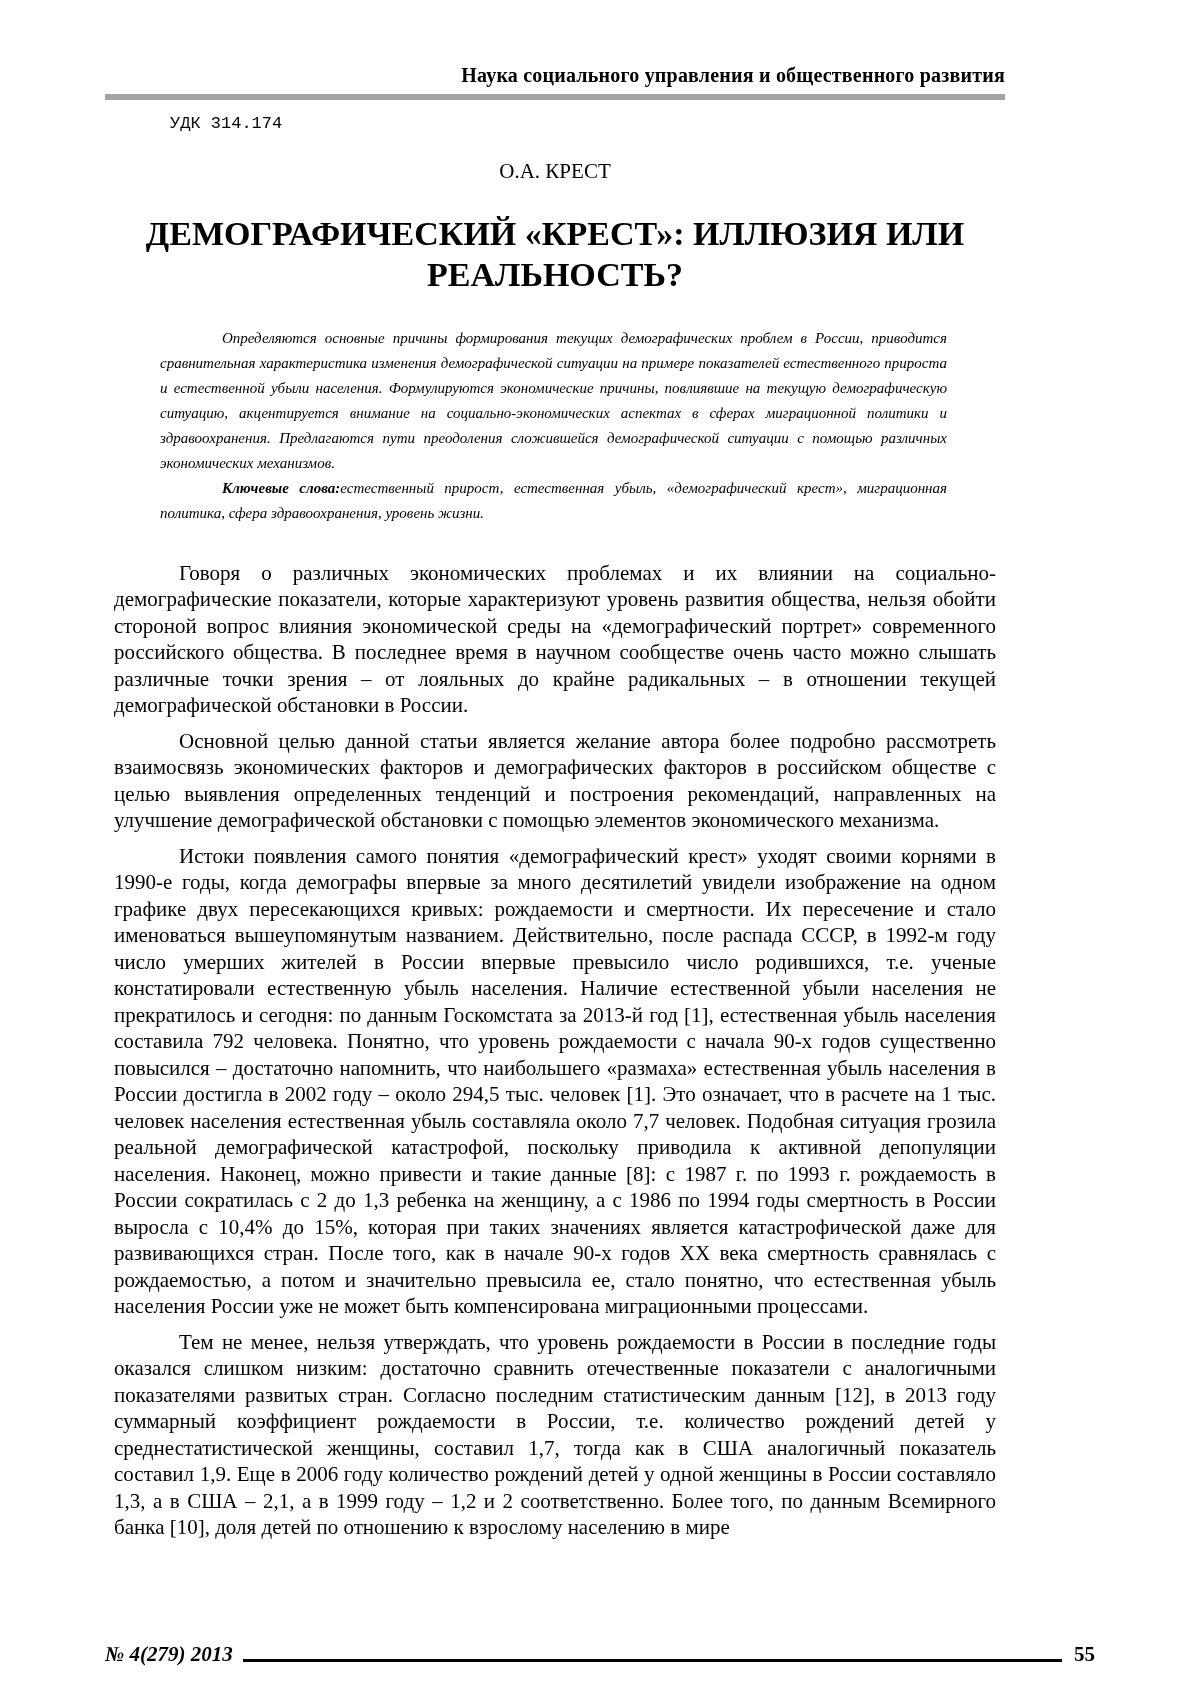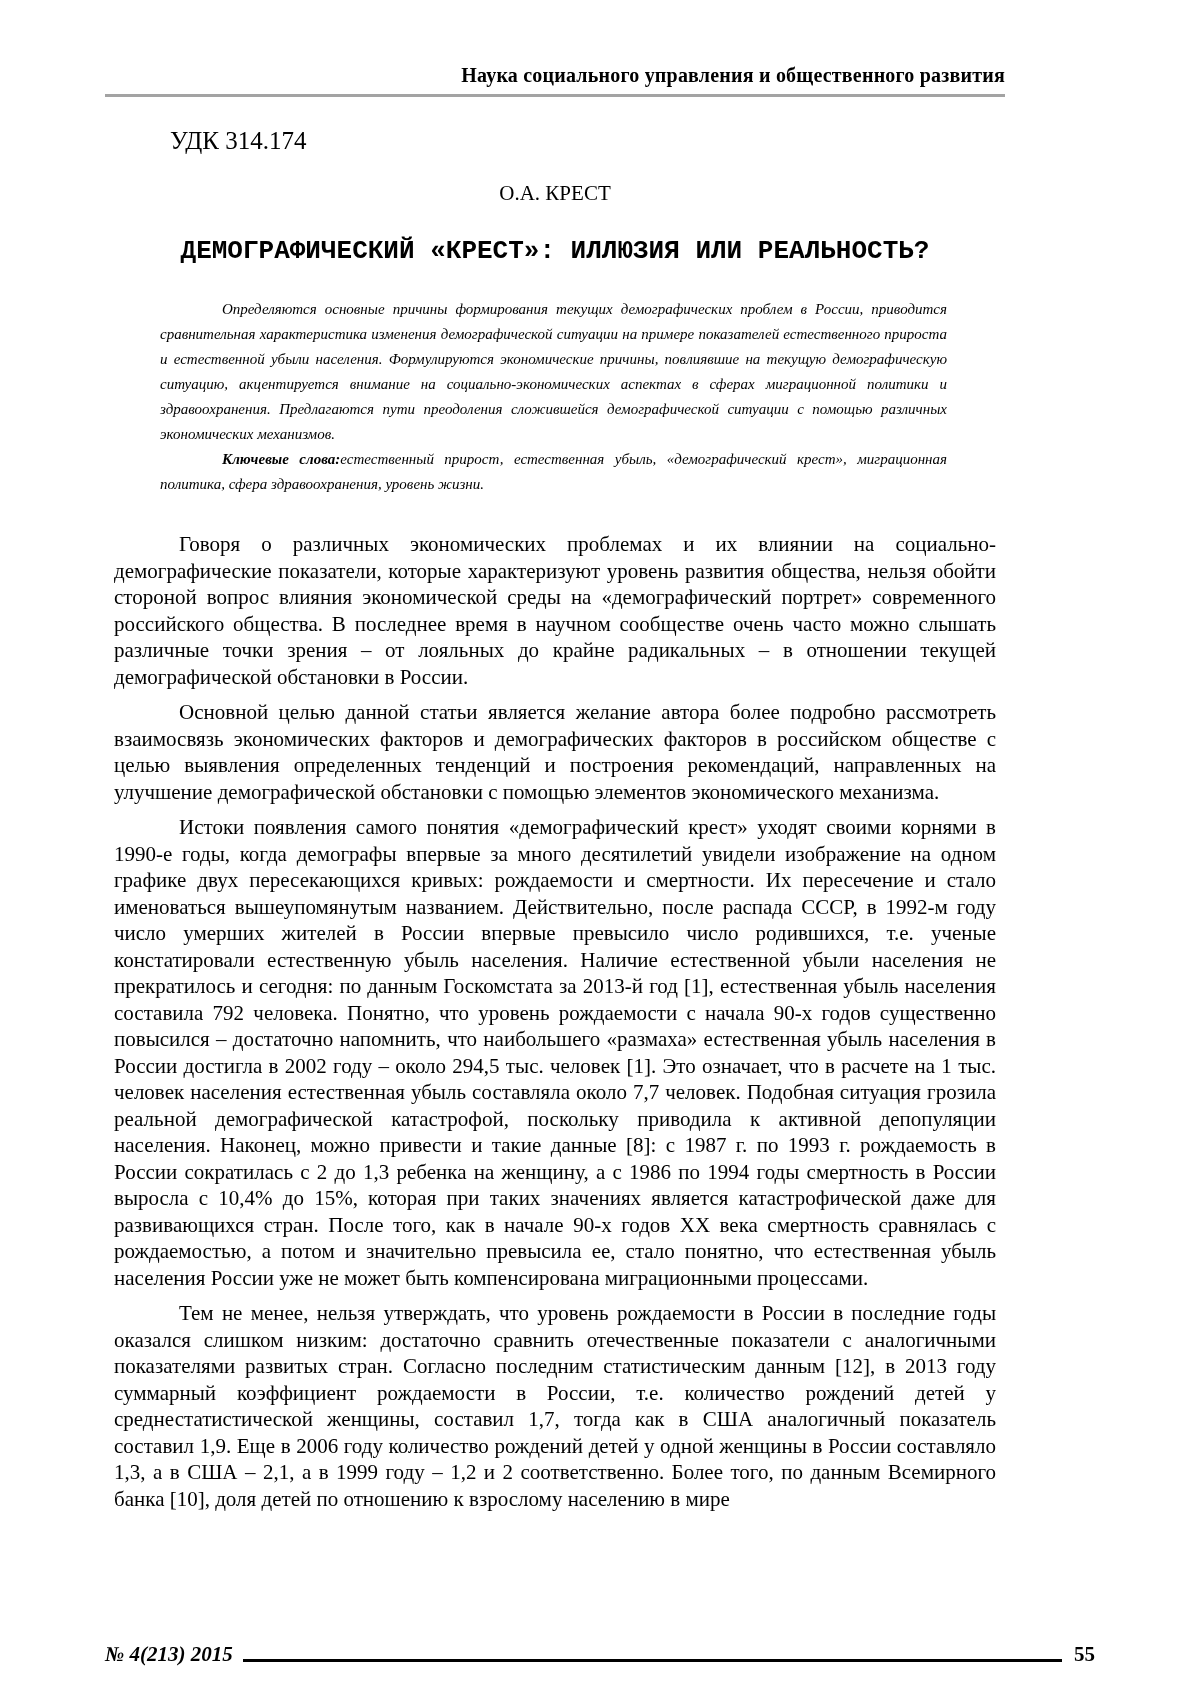--- a/index.html
+++ b/index.html
@@ -17,40 +17,40 @@
     color: #000000;
     padding: 64px 195px 0 105px;
     box-sizing: border-box;
     overflow: hidden;
   }
   .running-head {
     text-align: right;
     font-weight: bold;
     font-size: 20px;
     padding-bottom: 7px;
-    border-bottom: 3px solid #a3a3a3;
+    border-bottom: 6px solid #a3a3a3;
     letter-spacing: 0.2px;
   }
   .udc {
-    margin-top: 30px;
+    margin-top: 14px;
     padding-left: 65px;
-    font-size: 25px;
+    font-size: 17px;
+    font-family: Liberation Mono, monospace;
   }
   .author {
     margin-top: 26px;
     text-align: center;
     font-size: 21px;
   }
   .title {
     margin: 30px 0 0 0;
     text-align: center;
-    font-size: 26px;
+    font-size: 34px;
     font-weight: bold;
     line-height: 1.2;
-    font-family: Liberation Mono, monospace;
   }
   .abstract {
     margin-top: 30px;
     padding: 0 58px 0 55px;
     font-style: italic;
     font-size: 15px;
     line-height: 25px;
     text-align: justify;
   }
   .abstract p {
@@ -119,18 +119,18 @@
   </section>
 
   <main class="body-text">
     <p>Говоря о различных экономических проблемах и их влиянии на социально-демографические показатели, которые характеризуют уровень развития общества, нельзя обойти стороной вопрос влияния экономической среды на «демографический портрет» современного российского общества. В последнее время в научном сообществе очень часто можно слышать различные точки зрения – от лояльных до крайне радикальных – в отношении текущей демографической обстановки в России.</p>
     <p>Основной целью данной статьи является желание автора более подробно рассмотреть взаимосвязь экономических факторов и демографических факторов в российском обществе с целью выявления определенных тенденций и построения рекомендаций, направленных на улучшение демографической обстановки с помощью элементов экономического механизма.</p>
     <p>Истоки появления самого понятия «демографический крест» уходят своими корнями в 1990-е годы, когда демографы впервые за много десятилетий увидели изображение на одном графике двух пересекающихся кривых: рождаемости и смертности. Их пересечение и стало именоваться вышеупомянутым названием. Действительно, после распада СССР, в 1992-м году число умерших жителей в России впервые превысило число родившихся, т.е. ученые констатировали естественную убыль населения. Наличие естественной убыли населения не прекратилось и сегодня: по данным Госкомстата за 2013-й год [1], естественная убыль населения составила 792 человека. Понятно, что уровень рождаемости с начала 90-х годов существенно повысился – достаточно напомнить, что наибольшего «размаха» естественная убыль населения в России достигла в 2002 году – около 294,5 тыс. человек [1]. Это означает, что в расчете на 1 тыс. человек населения естественная убыль составляла около 7,7 человек. Подобная ситуация грозила реальной демографической катастрофой, поскольку приводила к активной депопуляции населения. Наконец, можно привести и такие данные [8]: с 1987 г. по 1993 г. рождаемость в России сократилась с 2 до 1,3 ребенка на женщину, а с 1986 по 1994 годы смертность в России выросла с 10,4% до 15%, которая при таких значениях является катастрофической даже для развивающихся стран. После того, как в начале 90-х годов XX века смертность сравнялась с рождаемостью, а потом и значительно превысила ее, стало понятно, что естественная убыль населения России уже не может быть компенсирована миграционными процессами.</p>
     <p>Тем не менее, нельзя утверждать, что уровень рождаемости в России в последние годы оказался слишком низким: достаточно сравнить отечественные показатели с аналогичными показателями развитых стран. Согласно последним статистическим данным [12], в 2013 году суммарный коэффициент рождаемости в России, т.е. количество рождений детей у среднестатистической женщины, составил 1,7, тогда как в США аналогичный показатель составил 1,9. Еще в 2006 году количество рождений детей у одной женщины в России составляло 1,3, а в США – 2,1, а в 1999 году – 1,2 и 2 соответственно. Более того, по данным Всемирного банка [10], доля детей по отношению к взрослому населению в мире</p>
   </main>
 
   <footer class="footer">
-    <span class="issue">№ 4(213) 2015</span>
+    <span class="issue">№ 4(279) 2013</span>
     <span class="rule"></span>
     <span class="page-number">55</span>
   </footer>
 
 </div>
 
 </body></html>

